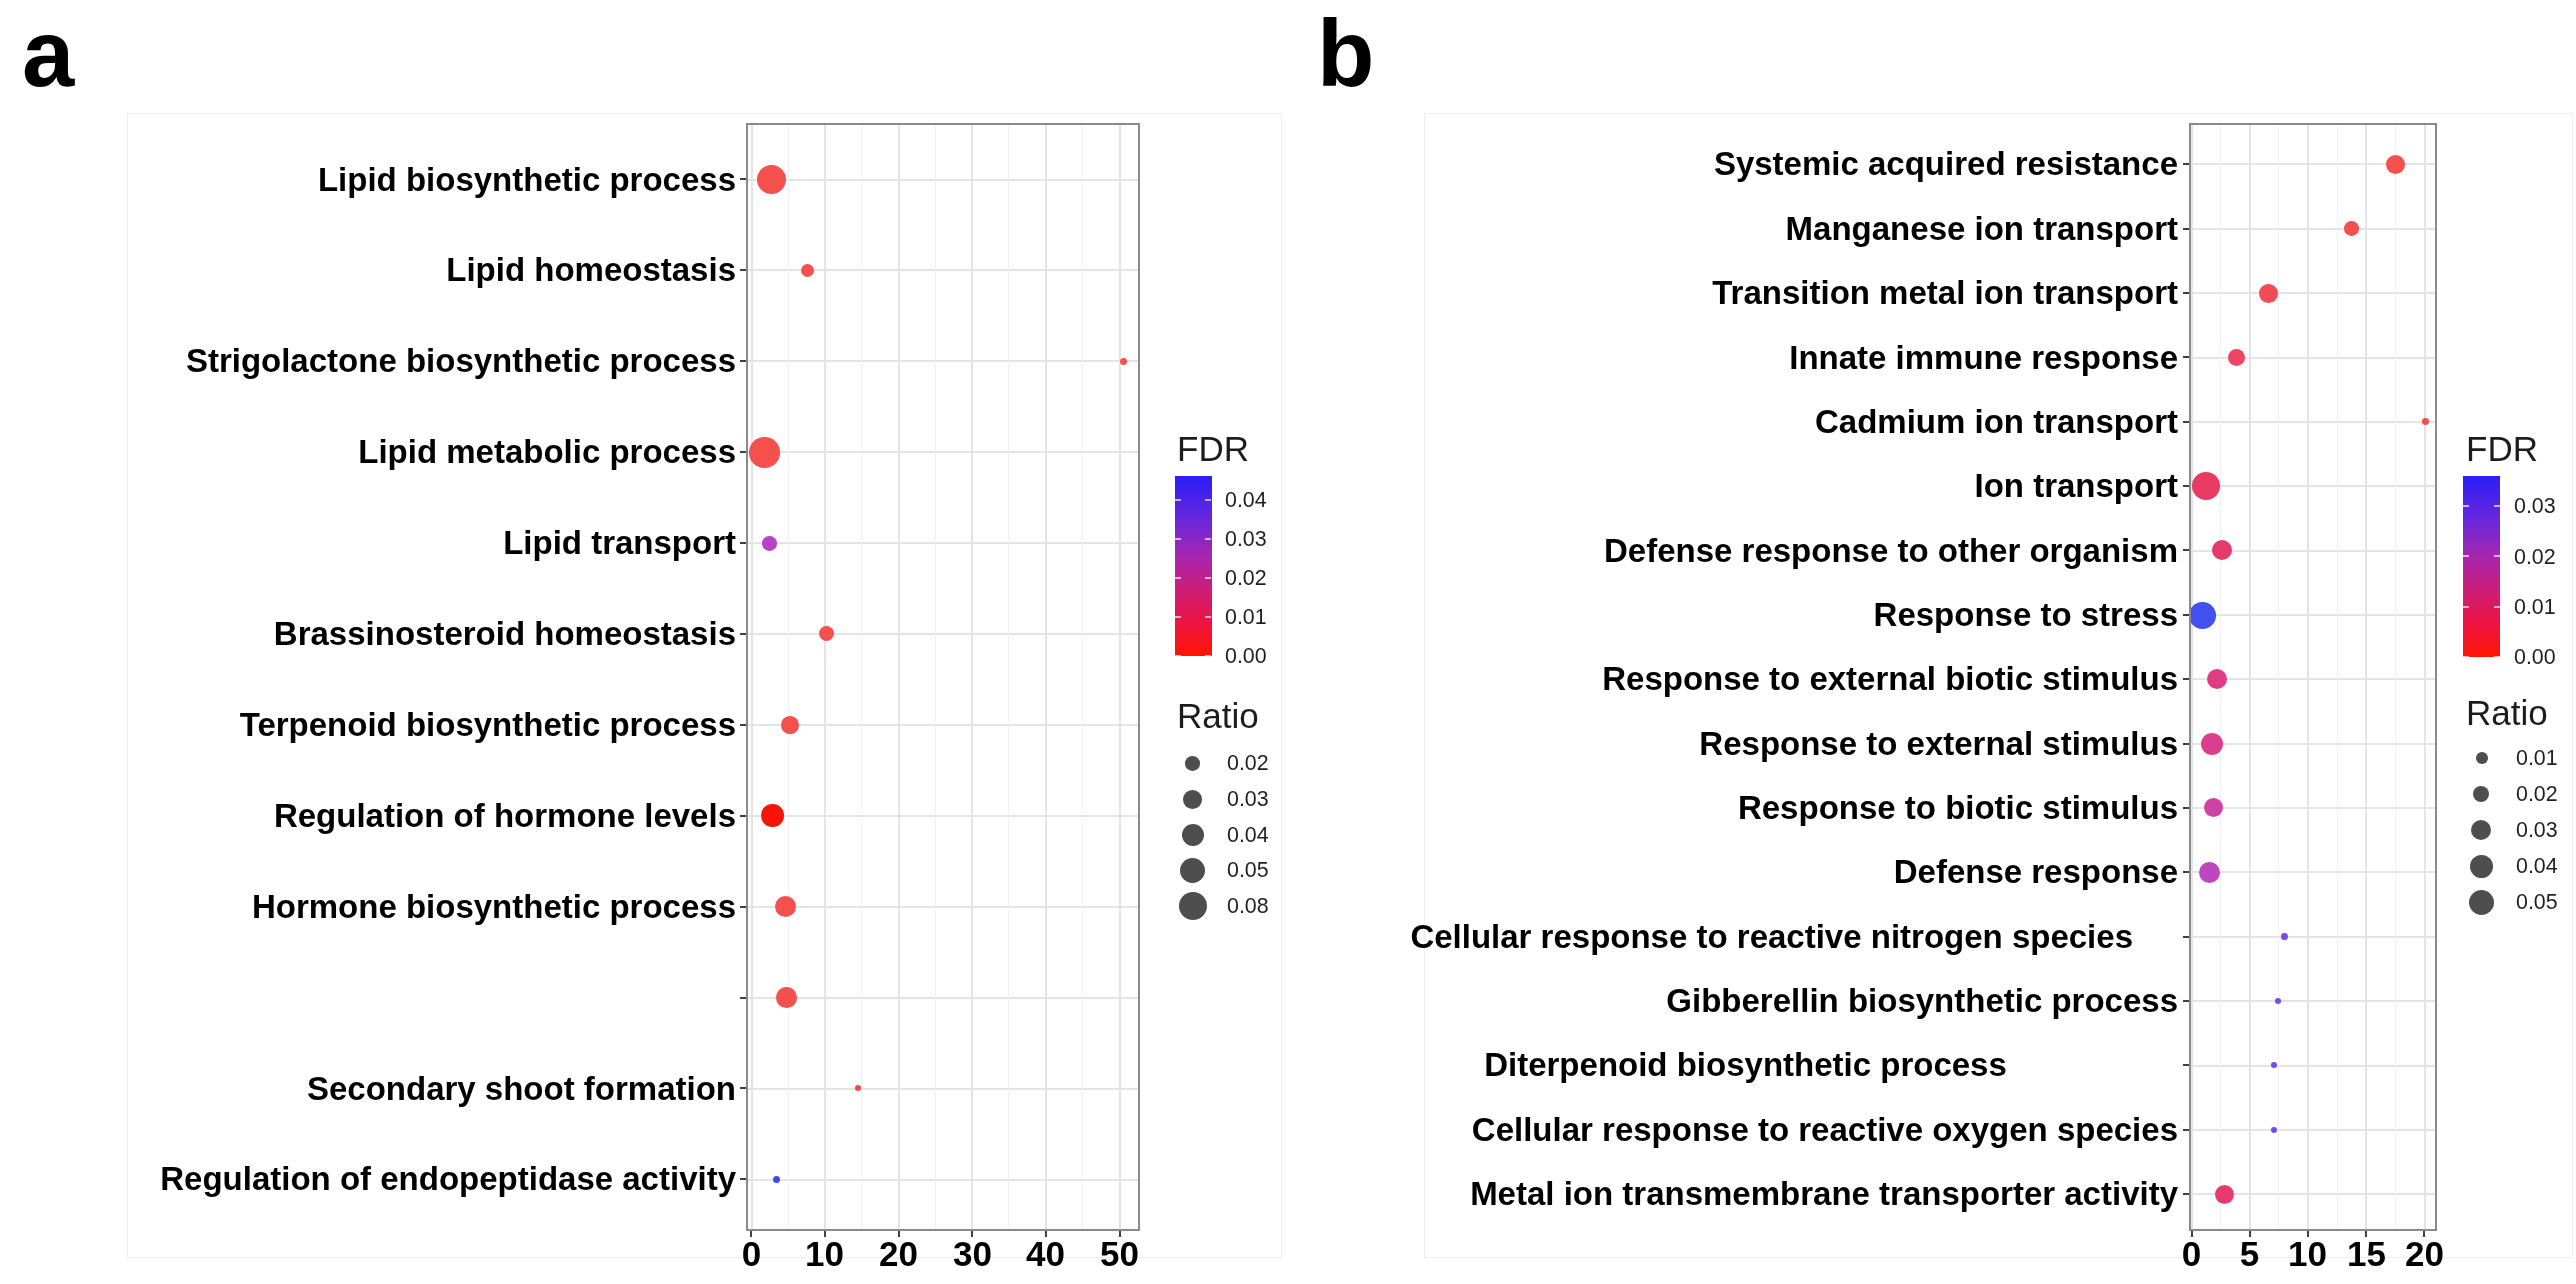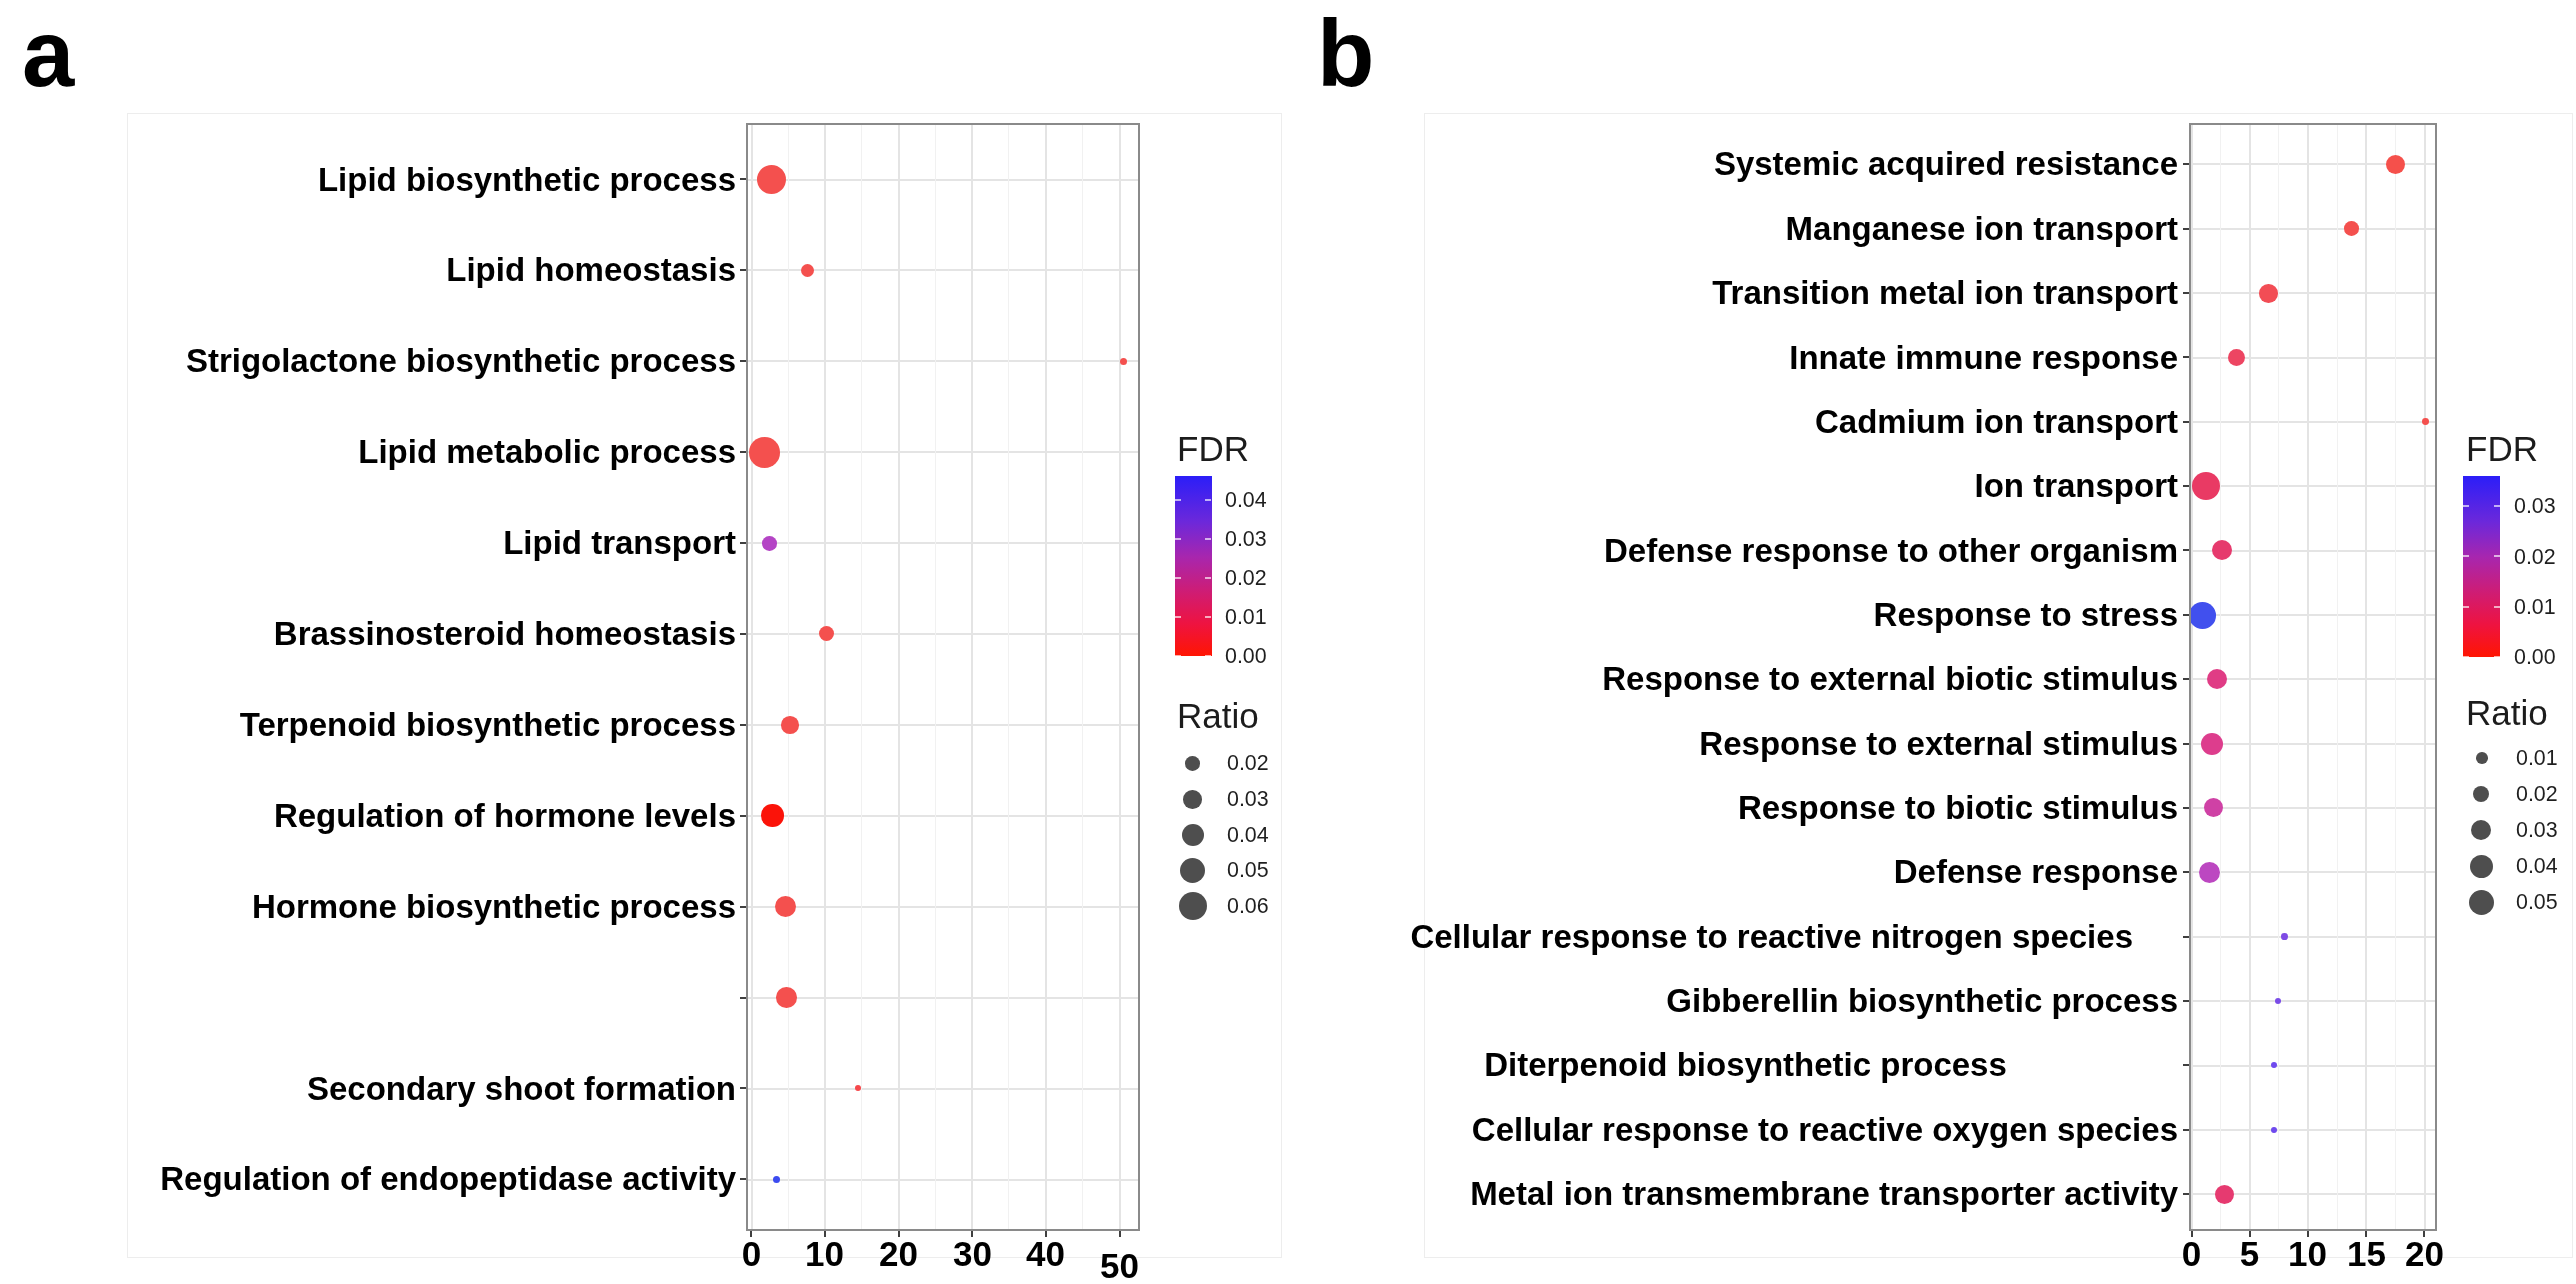--- a/index.html
+++ b/index.html
@@ -68,21 +68,21 @@
     <div class="x-tick-label" style="left: 704px; top: 1235px; width: 95px;">0</div>
     <div class="tick-mark" style="left: 824px; top: 1231px; width: 2px; height: 6.3px;"></div>
     <div class="x-tick-label" style="left: 777px; top: 1235px; width: 95px;">10</div>
     <div class="tick-mark" style="left: 898px; top: 1231px; width: 2px; height: 6.3px;"></div>
     <div class="x-tick-label" style="left: 851px; top: 1235px; width: 95px;">20</div>
     <div class="tick-mark" style="left: 971px; top: 1231px; width: 2px; height: 6.3px;"></div>
     <div class="x-tick-label" style="left: 925px; top: 1235px; width: 95px;">30</div>
     <div class="tick-mark" style="left: 1045px; top: 1231px; width: 2px; height: 6.3px;"></div>
     <div class="x-tick-label" style="left: 998px; top: 1235px; width: 95px;">40</div>
     <div class="tick-mark" style="left: 1119px; top: 1231px; width: 2px; height: 6.3px;"></div>
-    <div class="x-tick-label" style="left: 1072px; top: 1235px; width: 95px; margin-top: 12px;">50</div>
+    <div class="x-tick-label" style="left: 1072px; top: 1235px; width: 95px;">50</div>
     <div class="tick-mark" style="left: 740px; top: 178px; width: 6.3px; height: 2px;"></div>
     <div class="cat-label" style="left: 16px; top: 160px; width: 720px;">Lipid biosynthetic process</div>
     <div class="dot" style="left: 757px; top: 165px; width: 29px; height: 29px; background: rgb(244, 80, 78);"></div>
     <div class="tick-mark" style="left: 740px; top: 269px; width: 6.3px; height: 2px;"></div>
     <div class="cat-label" style="left: 16px; top: 250px; width: 720px;">Lipid homeostasis</div>
     <div class="dot" style="left: 801px; top: 264px; width: 13px; height: 13px; background: rgb(244, 80, 78);"></div>
     <div class="tick-mark" style="left: 740px; top: 360px; width: 6.3px; height: 2px;"></div>
     <div class="cat-label" style="left: 16px; top: 341px; width: 720px;">Strigolactone biosynthetic process</div>
     <div class="dot" style="left: 1120px; top: 358px; width: 7.1px; height: 7.1px; background: rgb(244, 80, 78);"></div>
     <div class="tick-mark" style="left: 740px; top: 451px; width: 6.3px; height: 2px;"></div>
@@ -131,21 +131,21 @@
     <div class="legend-title" style="left: 1177px; top: 697px;">Ratio</div>
     <div class="ratio-dot" style="left: 1185px; top: 756px; width: 14.6px; height: 14.6px; background: rgb(78, 78, 78);"></div>
     <div class="legend-value" style="left: 1227px; top: 751px;">0.02</div>
     <div class="ratio-dot" style="left: 1183px; top: 790px; width: 18.6px; height: 18.6px; background: rgb(78, 78, 78);"></div>
     <div class="legend-value" style="left: 1227px; top: 787px;">0.03</div>
     <div class="ratio-dot" style="left: 1182px; top: 824px; width: 22px; height: 22px; background: rgb(78, 78, 78);"></div>
     <div class="legend-value" style="left: 1227px; top: 823px;">0.04</div>
     <div class="ratio-dot" style="left: 1180px; top: 858px; width: 25.4px; height: 25.4px; background: rgb(78, 78, 78);"></div>
     <div class="legend-value" style="left: 1227px; top: 858px;">0.05</div>
     <div class="ratio-dot" style="left: 1179px; top: 892px; width: 28px; height: 28px; background: rgb(78, 78, 78);"></div>
-    <div class="legend-value" style="left: 1227px; top: 894px;">0.06</div>
+    <div class="legend-value" style="left: 1227px; top: 894px;">0.08</div>
     <div class="figbox" style="left: 1424px; top: 113px; width: 1147px; height: 1143px;"></div>
     <div class="gridline grid-major" style="left: 2189px; top: 163px; width: 248px; height: 1.6px;"></div>
     <div class="gridline grid-major" style="left: 2189px; top: 228px; width: 248px; height: 1.6px;"></div>
     <div class="gridline grid-major" style="left: 2189px; top: 292px; width: 248px; height: 1.6px;"></div>
     <div class="gridline grid-major" style="left: 2189px; top: 357px; width: 248px; height: 1.6px;"></div>
     <div class="gridline grid-major" style="left: 2189px; top: 421px; width: 248px; height: 1.6px;"></div>
     <div class="gridline grid-major" style="left: 2189px; top: 485px; width: 248px; height: 1.6px;"></div>
     <div class="gridline grid-major" style="left: 2189px; top: 550px; width: 248px; height: 1.6px;"></div>
     <div class="gridline grid-major" style="left: 2189px; top: 614px; width: 248px; height: 1.6px;"></div>
     <div class="gridline grid-major" style="left: 2189px; top: 678px; width: 248px; height: 1.6px;"></div>

